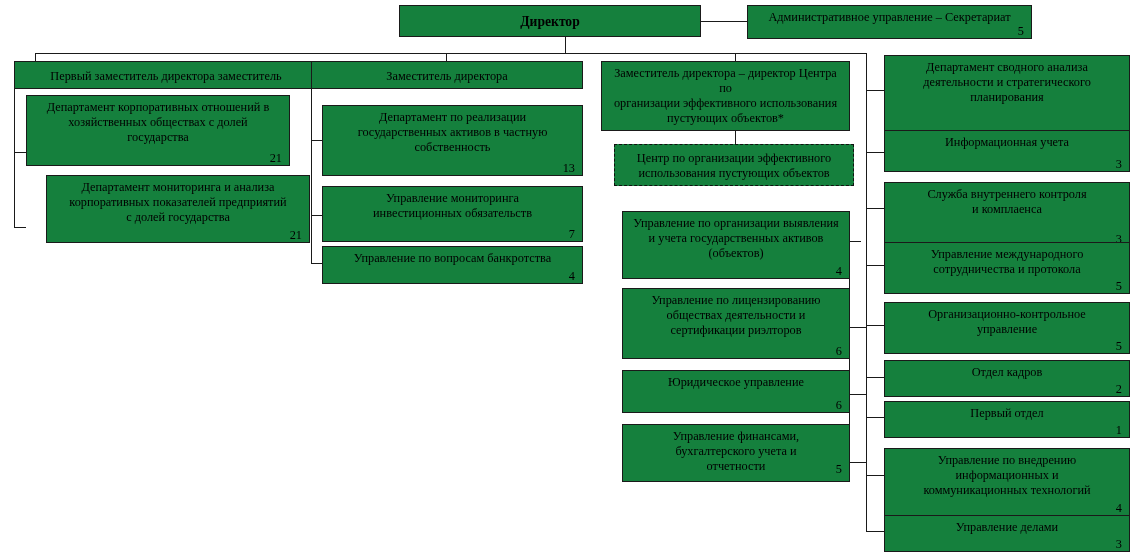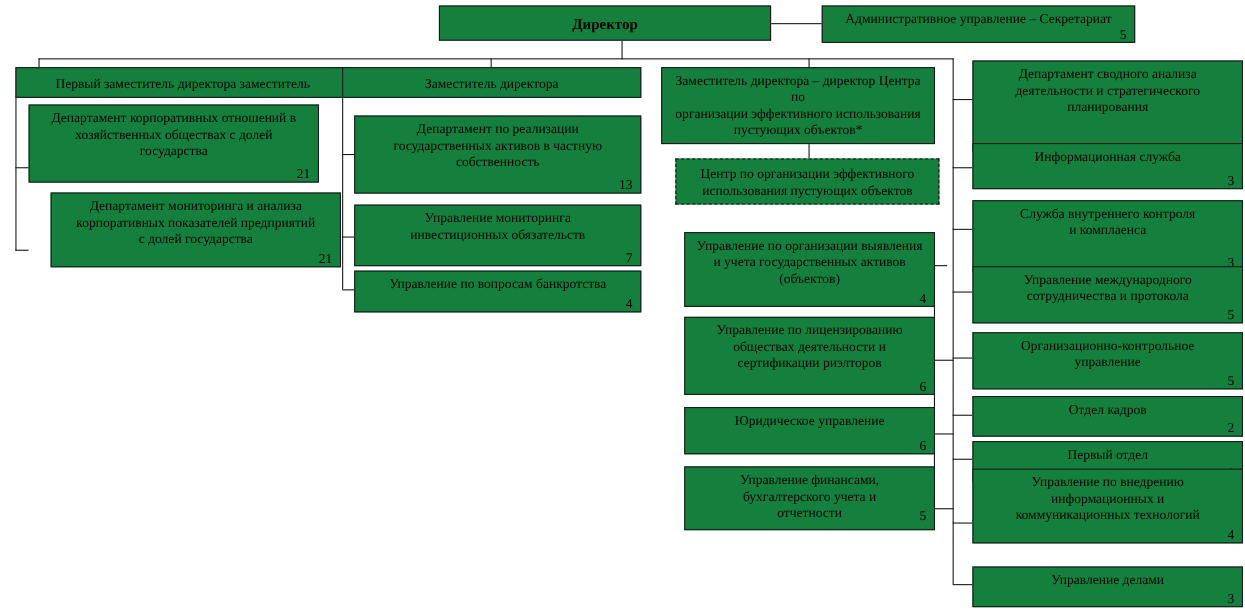--- a/index.html
+++ b/index.html
@@ -180,21 +180,21 @@
   </div>
 
   <div class="box faint" style="left:884px;top:55px;width:246px;height:83px;">
     <span class="ttl">Департамент сводного анализа
 деятельности и стратегического
 планирования</span>
     <span class="cnt" style="bottom:-3px;">5</span>
   </div>
 
   <div class="box" style="left:884px;top:130px;width:246px;height:42px;">
-    <span class="ttl">Информационная служба</span>
+    <span class="ttl">Информационная учета</span>
     <span class="cnt">3</span>
   </div>
 
   <div class="box" style="left:884px;top:182px;width:246px;height:65px;">
     <span class="ttl">Служба внутреннего контроля
 и комплаенса</span>
     <span class="cnt">3</span>
   </div>
 
   <div class="box" style="left:884px;top:242px;width:246px;height:52px;">
@@ -212,21 +212,21 @@
   <div class="box" style="left:884px;top:360px;width:246px;height:37px;">
     <span class="ttl">Отдел кадров</span>
     <span class="cnt">2</span>
   </div>
 
   <div class="box" style="left:884px;top:401px;width:246px;height:37px;">
     <span class="ttl">Первый отдел</span>
     <span class="cnt">1</span>
   </div>
 
-  <div class="box" style="left:884px;top:426px;width:246px;height:68px;">
+  <div class="box" style="left:884px;top:448px;width:246px;height:68px;">
     <span class="ttl">Управление по внедрению
 информационных и
 коммуникационных технологий</span>
     <span class="cnt">4</span>
   </div>
 
   <div class="box" style="left:884px;top:515px;width:246px;height:37px;">
     <span class="ttl">Управление делами</span>
     <span class="cnt">3</span>
   </div>

